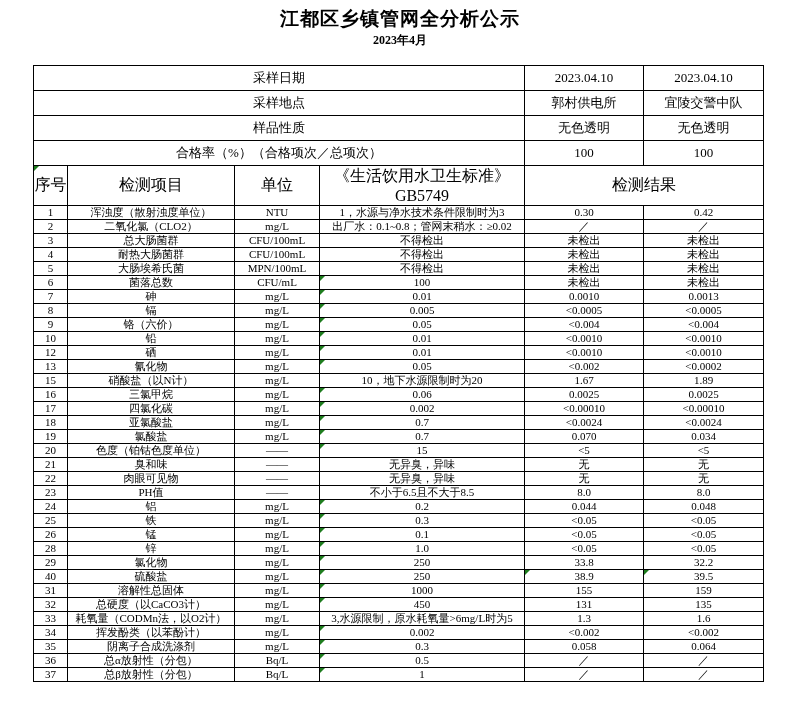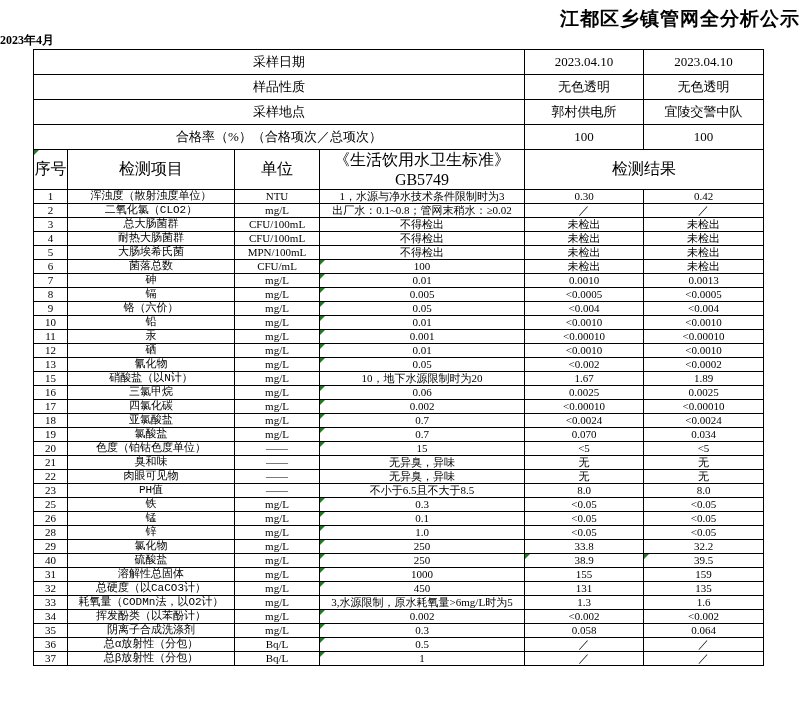--- a/index.html
+++ b/index.html
@@ -2,39 +2,39 @@
 <html><head>
 <meta charset="utf-8">
 <style>
   html,body{margin:0;padding:0;}
   body{
     width:800px;height:707px;background:#ffffff;color:#000;
     font-family:"Liberation Serif","DejaVu Serif",serif;
     overflow:hidden;position:relative;
   }
   .title{
-    margin-top:7px;text-align:right;font-size:19px;font-weight:bold;
+    margin-top:7px;text-align:center;font-size:19px;font-weight:bold;
     letter-spacing:1px;line-height:24px;
   }
   .subtitle{
-    font-size:12px;font-weight:bold;line-height:15px;
-    margin-top:2px;margin-bottom:1px;
+    text-align:center;font-size:12px;font-weight:bold;line-height:15px;
+    margin-top:2px;margin-bottom:17px;
   }
   table.grid{
     margin-left:33px;border-collapse:collapse;table-layout:fixed;
     width:730px;
   }
   table.grid td{
     border:1px solid #000;padding:0;position:relative;overflow:hidden;
     text-align:center;vertical-align:middle;color:#000;
   }
   tr.info-row td{height:24px;font-size:13px;}
   tr.colhead-row td{height:31px;font-size:16px;}
   tr.data-row td{height:13px;font-size:11px;line-height:13px;white-space:nowrap;}
-  td.c-item{text-align:left;padding-left:3px;font-family:Liberation Mono, monospace;}
+  td.c-item{text-align:left;padding-left:3px;}
   .tri{
     position:absolute;top:0;left:0;width:0;height:0;
     border-top:5px solid #1e7d1e;border-right:5px solid transparent;
   }
 </style>
 </head>
 <body>
 
 <div class="title">江都区乡镇管网全分析公示</div>
 <div class="subtitle">2023年4月</div>
@@ -48,28 +48,28 @@
       <col style="width:119px">
       <col style="width:120px">
   </colgroup>
   <tbody>
     <tr class="info-row">
       <td colspan="4">采样日期</td>
       <td>2023.04.10</td>
       <td>2023.04.10</td>
     </tr>
     <tr class="info-row">
+      <td colspan="4">采样地点</td>
+      <td>郭村供电所</td>
+      <td>宜陵交警中队</td>
+    </tr>
+    <tr class="info-row">
       <td colspan="4">样品性质</td>
       <td>无色透明</td>
       <td>无色透明</td>
-    </tr>
-    <tr class="info-row">
-      <td colspan="4">采样地点</td>
-      <td>郭村供电所</td>
-      <td>宜陵交警中队</td>
     </tr>
     <tr class="info-row">
       <td colspan="4">合格率（%）（合格项次／总项次）</td>
       <td>100</td>
       <td>100</td>
     </tr>
     <tr class="colhead-row">
       <td>
         <span class="tri"></span>
         <span>序号</span>
@@ -155,28 +155,20 @@
       </tr>
       <tr class="data-row">
         <td>10</td>
         <td class="c-item">铅</td>
         <td>mg/L</td>
         <td><span class="tri"></span>0.01</td>
         <td>&lt;0.0010</td>
         <td>&lt;0.0010</td>
       </tr>
       <tr class="data-row">
-        <td>11</td>
-        <td class="c-item">汞</td>
-        <td>mg/L</td>
-        <td><span class="tri"></span>0.001</td>
-        <td>&lt;0.00010</td>
-        <td>&lt;0.00010</td>
-      </tr>
-      <tr class="data-row">
         <td>12</td>
         <td class="c-item">硒</td>
         <td>mg/L</td>
         <td><span class="tri"></span>0.01</td>
         <td>&lt;0.0010</td>
         <td>&lt;0.0010</td>
       </tr>
       <tr class="data-row">
         <td>13</td>
         <td class="c-item">氰化物</td>
@@ -251,20 +243,28 @@
       </tr>
       <tr class="data-row">
         <td>23</td>
         <td class="c-item">PH值</td>
         <td>——</td>
         <td>不小于6.5且不大于8.5</td>
         <td>8.0</td>
         <td>8.0</td>
       </tr>
       <tr class="data-row">
+        <td>24</td>
+        <td class="c-item">铝</td>
+        <td>mg/L</td>
+        <td><span class="tri"></span>0.2</td>
+        <td>0.044</td>
+        <td>0.048</td>
+      </tr>
+      <tr class="data-row">
         <td>25</td>
         <td class="c-item">铁</td>
         <td>mg/L</td>
         <td><span class="tri"></span>0.3</td>
         <td>&lt;0.05</td>
         <td>&lt;0.05</td>
       </tr>
       <tr class="data-row">
         <td>26</td>
         <td class="c-item">锰</td>

